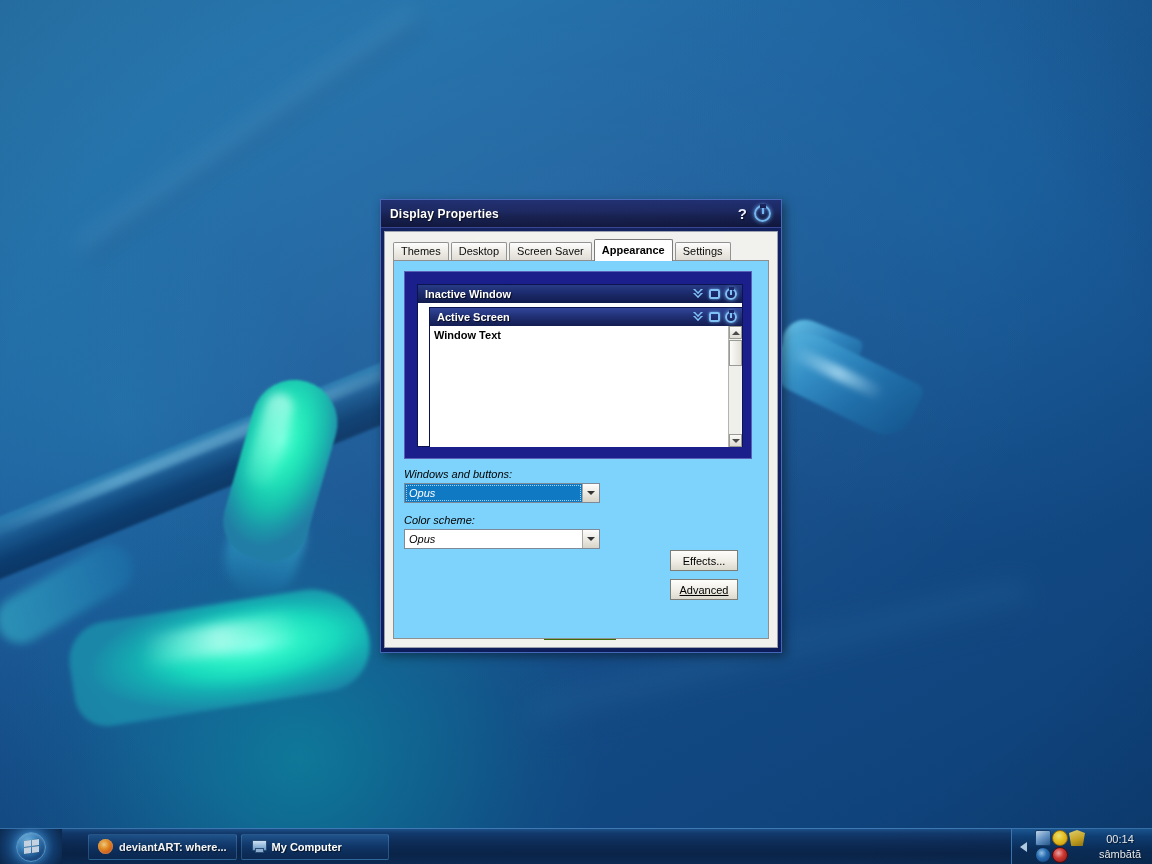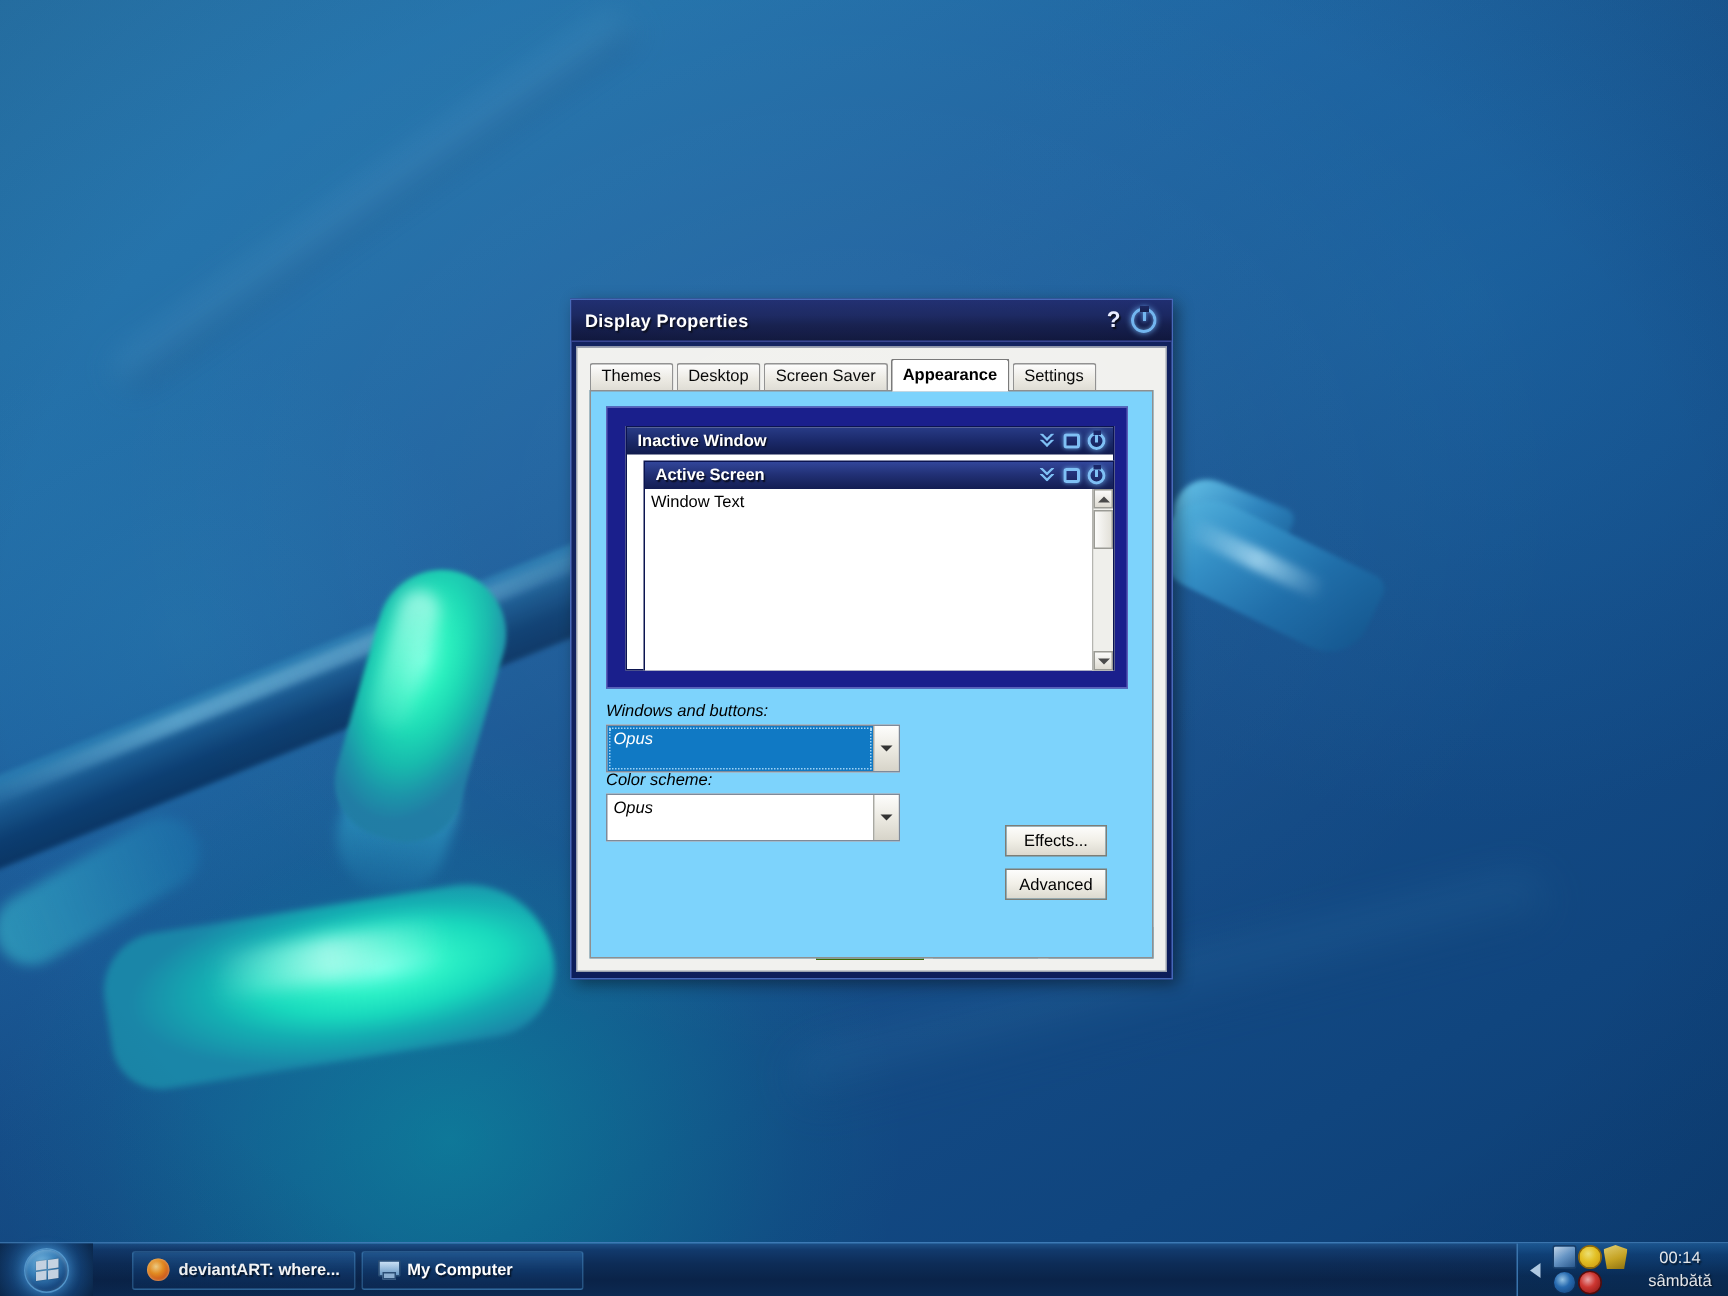--- a/index.html
+++ b/index.html
@@ -324,21 +324,21 @@
   }
   .pv-client {
     position: relative;
     height: 121px;
     background: #ffffff;
     display: flex;
   }
   .pv-wintext {
     font-size: 11px; color: #000;
     padding: 3px 0 0 4px;
-    width: 80px; flex: none;
+    width: 80px; flex: none; font-weight: bold;
   }
   
   .msgbox {
     position: absolute;
     left: 80px; top: 2px;
     width: 148px; height: 88px;
     background: #ffffff;
     border: 1px solid #0b1450;
     box-shadow: 1px 1px 2px rgba(0,0,0,.35);
   }
@@ -385,21 +385,21 @@
   .sb-thumb {
     height: 26px; margin-top: 1px;
     background: linear-gradient(90deg,#fbfbfa,#e2e0d8);
     border: 1px solid #9b9b95;
   }
 
   
   .field { position: absolute; font-style: italic; }
   .fld-label { font-size: 11px; color: #000; margin-bottom: 3px; display: block; }
   .combo {
-    width: 196px; height: 32px;
+    width: 196px; height: 20px;
     display: flex; align-items: stretch;
     border: 1px solid #7f8a99;
     background: #ffffff;
   }
   .combo .cval {
     flex: 1; font-size: 11px; color: #000;
     padding: 3px 0 0 4px; overflow: hidden; white-space: nowrap;
   }
   .combo.selected .cval {
     background: #1079c4; color: #ffffff;
@@ -612,21 +612,21 @@
         <div class="field" style="left:10px; top:253px;">
           <label class="fld-label">Color scheme:</label>
           <div class="combo">
             <span class="cval">Opus</span>
             <span class="carrow"></span>
           </div>
         </div>
 
 
         <button class="graybtn" style="position:absolute; left:276px; top:289px;">Effects...</button>
-        <button class="graybtn" style="position:absolute; left:276px; top:318px;">Advanced</button>
+        <button class="graybtn" style="position:absolute; left:276px; top:318px;text-decoration:underline;">Advanced</button>
       </div>
 
       <div class="footer-btns">
         <button class="greenbtn focusbtn">OK</button>
         <button class="graybtn">Cancel</button>
         <button class="graybtn">Apply</button>
       </div>
 
     </div>
   </div>

